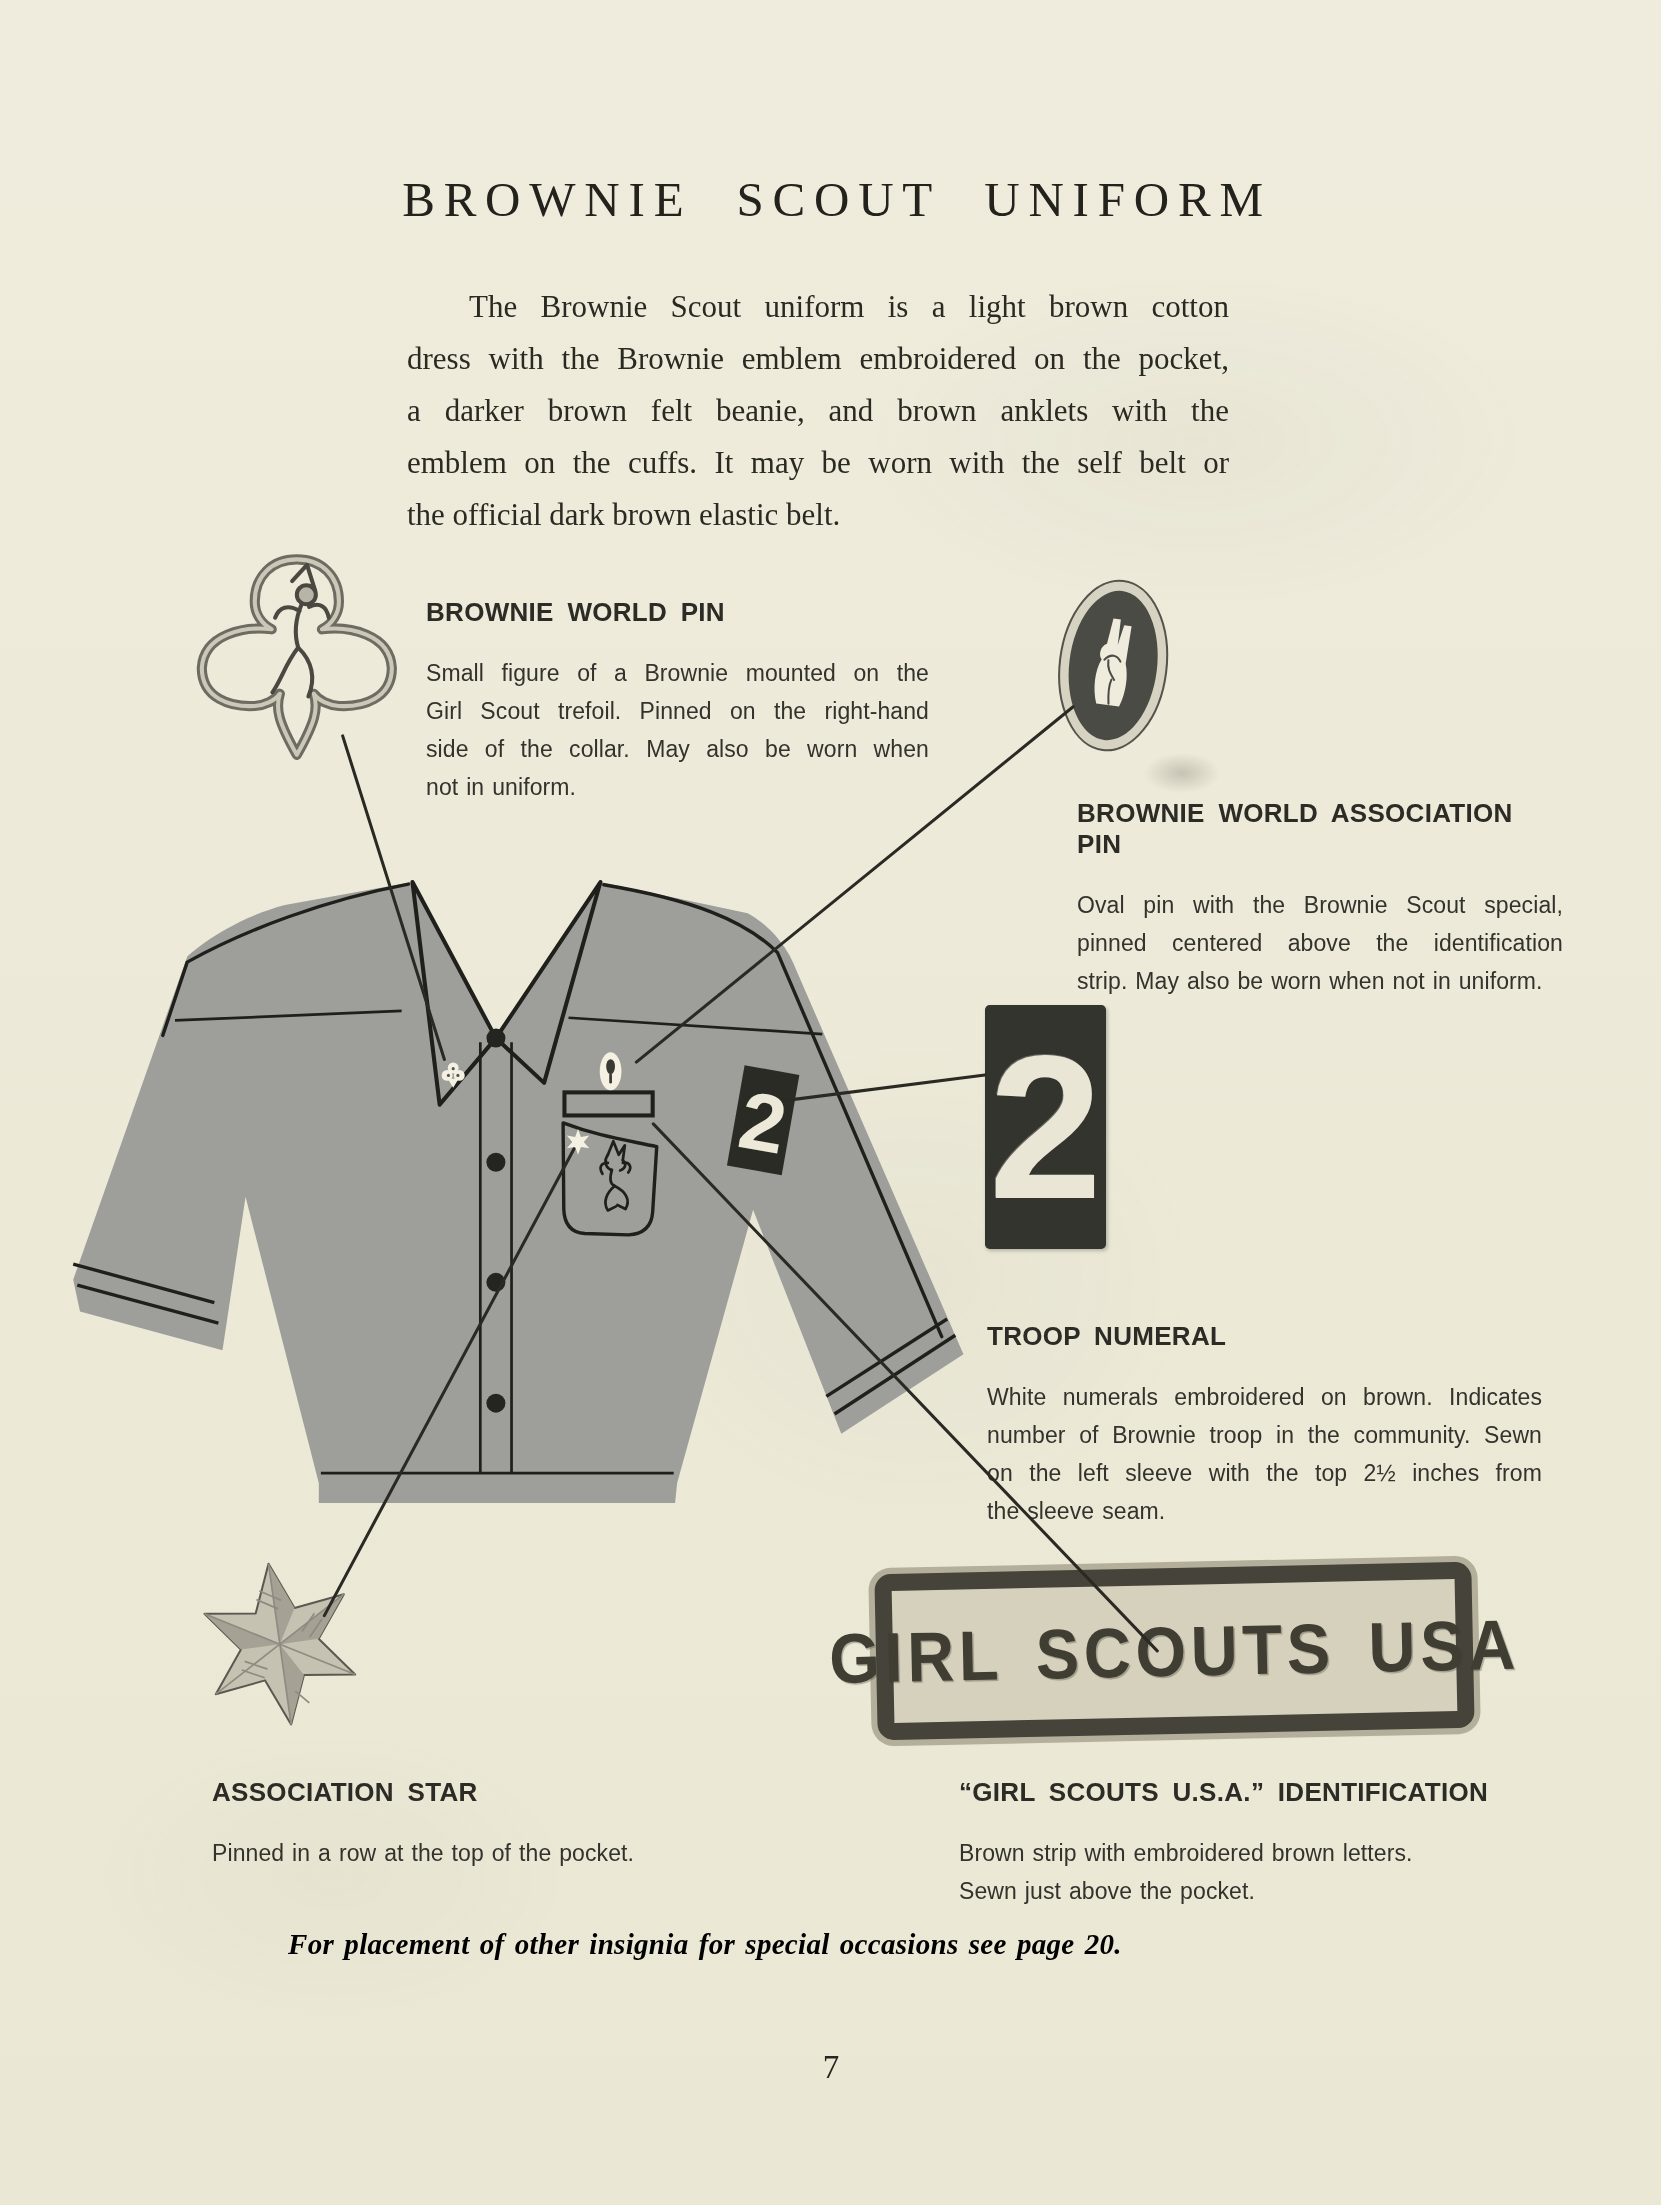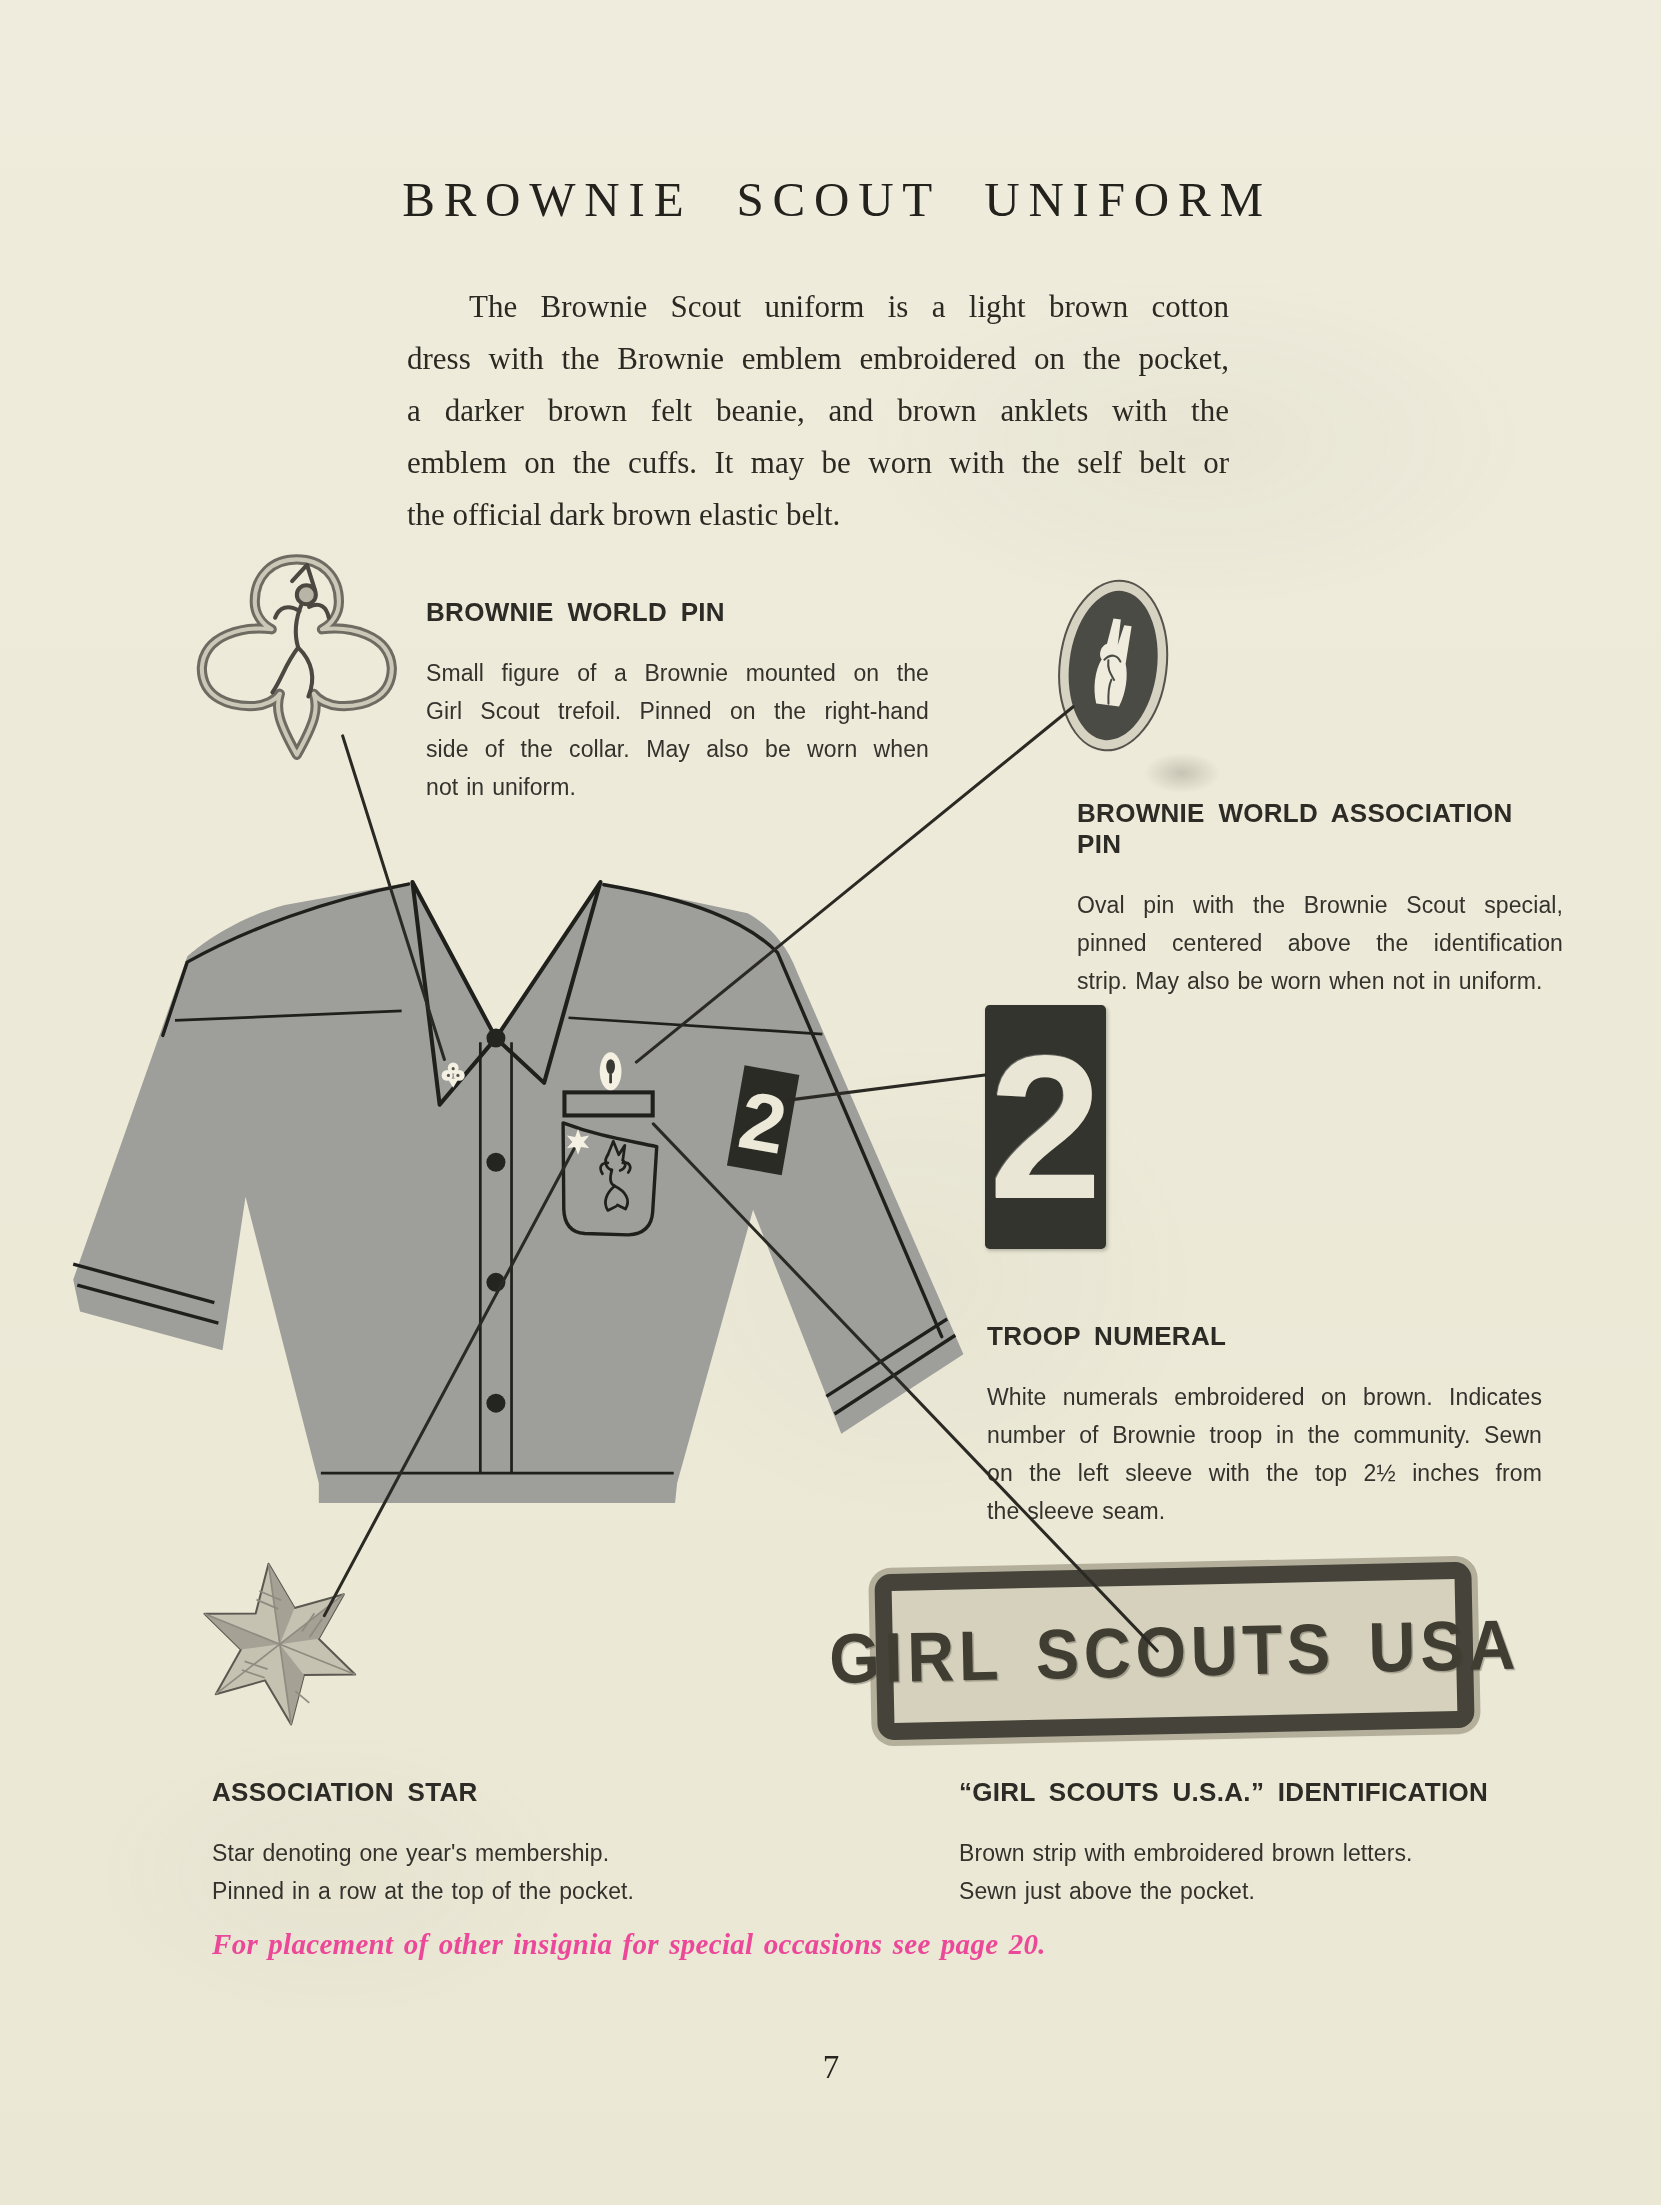--- a/index.html
+++ b/index.html
@@ -30,23 +30,23 @@
   .jl.jl-last{text-align-last:left;}
   .ragged .jl{text-align:left;text-align-last:left;}
   .sec-heading{
     font-weight:700;font-size:26px;letter-spacing:0.3px;word-spacing:6.1px;color:#2c2b25;
   }
   .sec-body{
     margin-top:26px;font-size:23px;line-height:38px;
     letter-spacing:0.1px;word-spacing:1.4px;color:#33322c;
   }
   .footer-note{
-    left:212px;top:1928px;width:1018px;
+    left:196px;top:1928px;width:1018px;
     font-family:"Liberation Serif", serif;font-style:italic;font-weight:600;
-    font-size:29px;color:#ec4899;letter-spacing:0.3px;word-spacing:2.7px;
+    font-size:29px;color:#000000;letter-spacing:0.3px;word-spacing:2.7px;text-align:center;
   }
   .page-number{
     left:0;right:0;top:2049px;text-align:center;
     font-family:"Liberation Serif", serif;font-size:33px;color:#26251f;
   }
   
   .numeral-patch{
     left:985px;top:1005px;width:121px;height:244px;
     background:#34342e;border-radius:4.7px;
     box-shadow:1.4px 2px 3.4px rgba(40,38,30,.25);
@@ -269,21 +269,20 @@
       <path d="M60,160 L92,176"></path>
         <path d="M54,172 L86,188"></path>
       <path d="M128,214 L146,234"></path>
     </g>
   </g>
 </svg>
 
 <div class="abs ragged" style="left:212px;top:1777px;width:475px;">
   <div class="sec-heading">ASSOCIATION STAR</div>
   <div class="sec-body">
-      <div class="jl">Star denoting one year's membership.</div>
       <div class="jl jl-last">Pinned in a row at the top of the pocket.</div>
     </div>
 </div>
 
 <div class="abs usa-patch">
   <div class="patch-text">GIRL SCOUTS USA</div>
 </div>
 
 <div class="abs ragged" style="left:959px;top:1777px;width:543px;">
   <div class="sec-heading">“GIRL SCOUTS U.S.A.” IDENTIFICATION</div>

